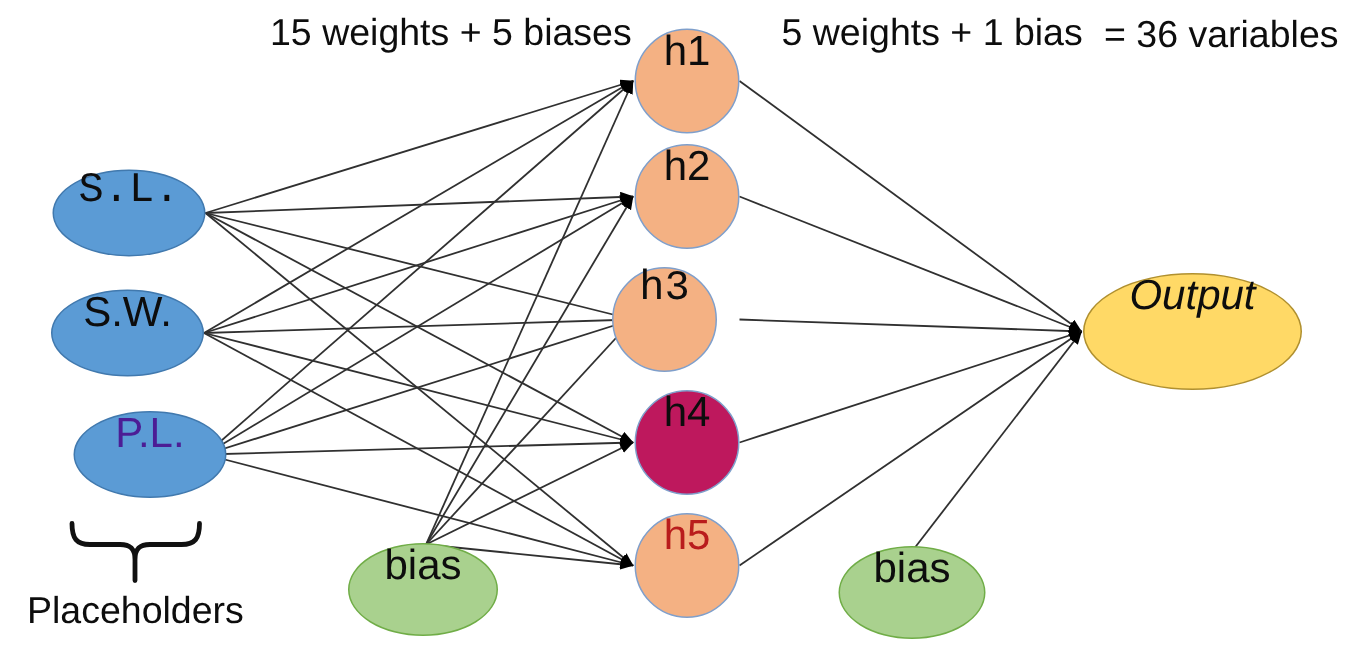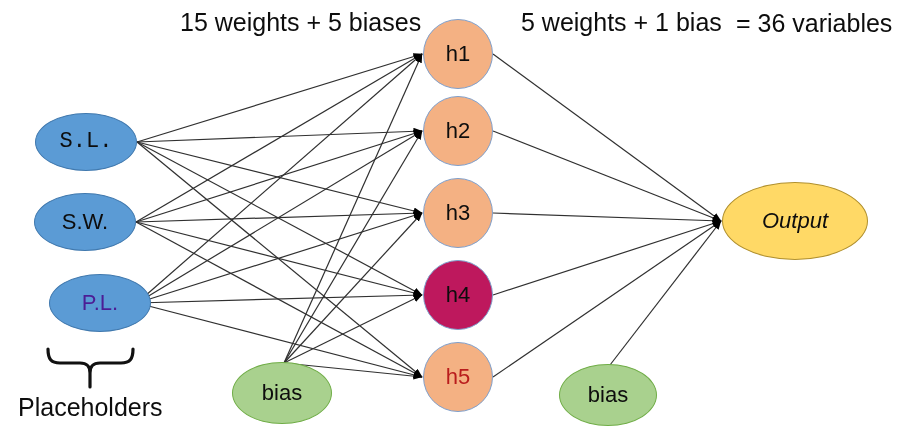--- a/index.html
+++ b/index.html
@@ -18,26 +18,26 @@
   #edge-layer {
     position: absolute;
     left: 0;
     top: 0;
     width: 905px;
     height: 436px;
   }
   .node {
     position: absolute;
     display: flex;
-    align-items: center;
+    align-items: flex-start;
     justify-content: center;
     border-radius: 50%;
     box-sizing: border-box;
     color: #0d0d0d;
-    font-size: 22px;
+    font-size: 28px;
     line-height: 1;
   }
   .annotation {
     position: absolute;
     color: #0d0d0d;
     font-size: 25px;
     white-space: nowrap;
   }
   #anno-layer1 { left: 160px; top: 8px; margin-left: 20px; }
   #anno-layer2 { left: 521px; top: 8px; }
@@ -103,21 +103,21 @@
       </div>
       <div class="node" style="left: 232px; top: 362px; width: 100px; height: 62px; background: rgb(169, 209, 142); border: 1.8px solid rgb(112, 173, 71); color: rgb(13, 13, 13);">
         <span>bias</span>
       </div>
       <div class="node" style="left: 423px; top: 19px; width: 70px; height: 70px; background: rgb(244, 177, 131); border: 1.8px solid rgb(127, 159, 203); color: rgb(13, 13, 13);">
         <span>h1</span>
       </div>
       <div class="node" style="left: 423px; top: 96px; width: 70px; height: 70px; background: rgb(244, 177, 131); border: 1.8px solid rgb(127, 159, 203); color: rgb(13, 13, 13);">
         <span>h2</span>
       </div>
-      <div class="node" style="left: 423px; top: 178px; width: 70px; height: 70px; background: rgb(244, 177, 131); border: 1.8px solid rgb(127, 159, 203); color: rgb(13, 13, 13);">
+      <div class="node" style="left: 408px; top: 178px; width: 70px; height: 70px; background: rgb(244, 177, 131); border: 1.8px solid rgb(127, 159, 203); color: rgb(13, 13, 13); font-family: Liberation Mono, monospace;">
         <span>h3</span>
       </div>
       <div class="node" style="left: 423px; top: 260px; width: 70px; height: 70px; background: #be185d; border: 1.8px solid rgb(127, 159, 203); color: rgb(13, 13, 13);">
         <span>h4</span>
       </div>
       <div class="node" style="left: 423px; top: 342px; width: 70px; height: 70px; background: rgb(244, 177, 131); border: 1.8px solid rgb(127, 159, 203); color: #b91c1c;">
         <span>h5</span>
       </div>
       <div class="node" style="left: 559px; top: 364px; width: 98px; height: 62px; background: rgb(169, 209, 142); border: 1.8px solid rgb(112, 173, 71); color: rgb(13, 13, 13);">
         <span>bias</span>

